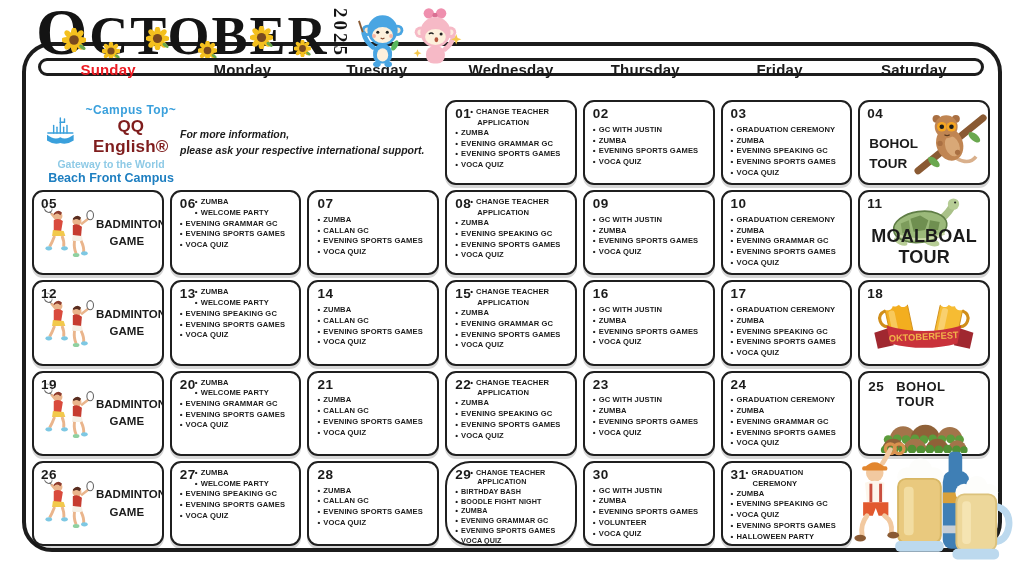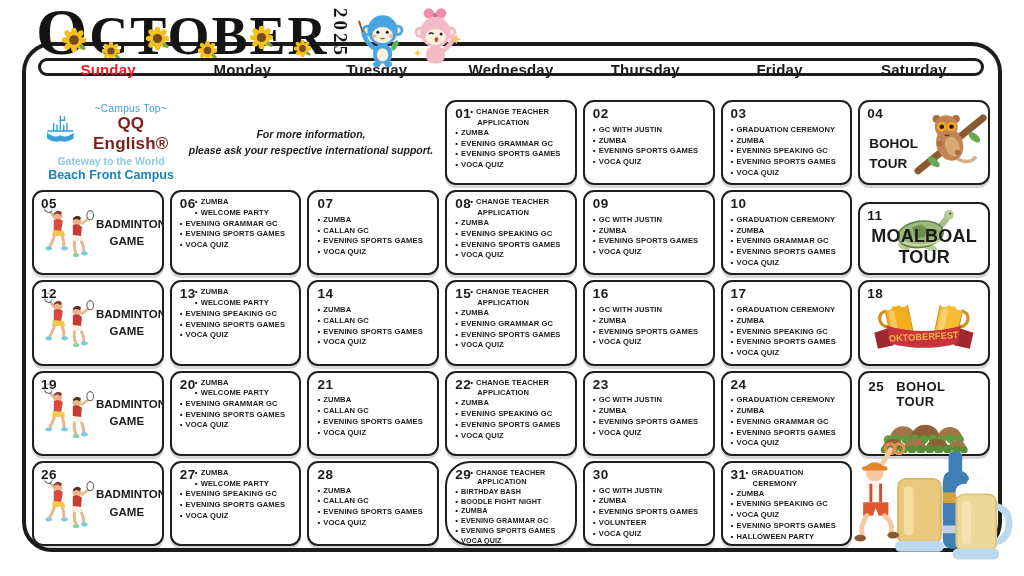--- a/index.html
+++ b/index.html
@@ -58,26 +58,26 @@
   .moalboal .pic-label { position:absolute; bottom:5px; left:0; right:0;
     text-align:center; font-size:18px; font-weight:800; letter-spacing:.2px; }
   .okto .art { position:absolute; left:5px; top:3px; width:calc(100% - 10px); height:calc(100% - 6px); }
   .hills .headrow { display:flex; gap:12px; padding:6px 8px 0 8px; align-items:baseline; }
   .hills .pic-label { font-size:13px; font-weight:800; letter-spacing:.4px; }
   .hills .art { position:absolute; left:8px; right:8px; bottom:1px; height:64%; width:calc(100% - 16px); }
 
   
   .logo-block { position:absolute; left:42px; top:103px; width:138px; z-index:2; text-align:center; }
   .logo-row { display:flex; align-items:center; justify-content:center; gap:3px; }
-  .logo-campustop { font-size:10px; font-weight:400; color:#3aa0dc; letter-spacing:.4px; }
+  .logo-campustop { font-size:12px; font-weight:700; color:#3aa0dc; letter-spacing:.4px; }
   .logo-brand { font-size:17px; font-weight:800; color:#7f1d1d; letter-spacing:.2px; }
   .logo-tagline { font-size:10.5px; color:#8ecae6; font-weight:700; margin-top:1px; }
   .logo-campus { font-size:12.5px; color:#1e7fc1; font-weight:800; margin-top:1px; }
   .note-block { position:absolute; left:180px; top:126px; width:262px; z-index:2;
-    text-align:center; font-size:10.5px; font-weight:800; font-style:italic; line-height:1.55; }
+    text-align:left; font-size:10.5px; font-weight:800; font-style:italic; line-height:1.55; }
 
   .party { position:absolute; left:846px; top:440px; width:178px; height:136px; z-index:6; }
   .hidden-defs { position:absolute; width:0; height:0; }
 </style>
 </head>
 <body>
 
 <svg class="hidden-defs" aria-hidden="true">
     <defs>
   <g id="sunflower-art">
@@ -447,21 +447,21 @@
       <div class="cell ev stack" style="grid-area: 2 / 6;">
         <span class="daynum">10</span>
         <ul class="events">
           <li>GRADUATION CEREMONY</li>
           <li>ZUMBA</li>
           <li>EVENING GRAMMAR GC</li>
           <li>EVENING SPORTS GAMES</li>
           <li>VOCA QUIZ</li>
         </ul>
       </div>
-      <div class="cell pic moalboal" style="grid-area: 2 / 7; margin-top: 12px;">
+      <div class="cell pic moalboal" style="grid-area: 2 / 7;">
         <span class="daynum">11</span>
         <svg class="art" viewBox="0 0 110 70">
           <use href="#turtle-art"></use>
         </svg>
         <div class="pic-label">MOALBOAL TOUR</div>
       </div>
       <div class="cell pic badminton" style="grid-area: 3 / 1;">
         <span class="daynum">12</span>
         <svg class="art" viewBox="0 0 70 80">
           <use href="#badminton-art"></use>

